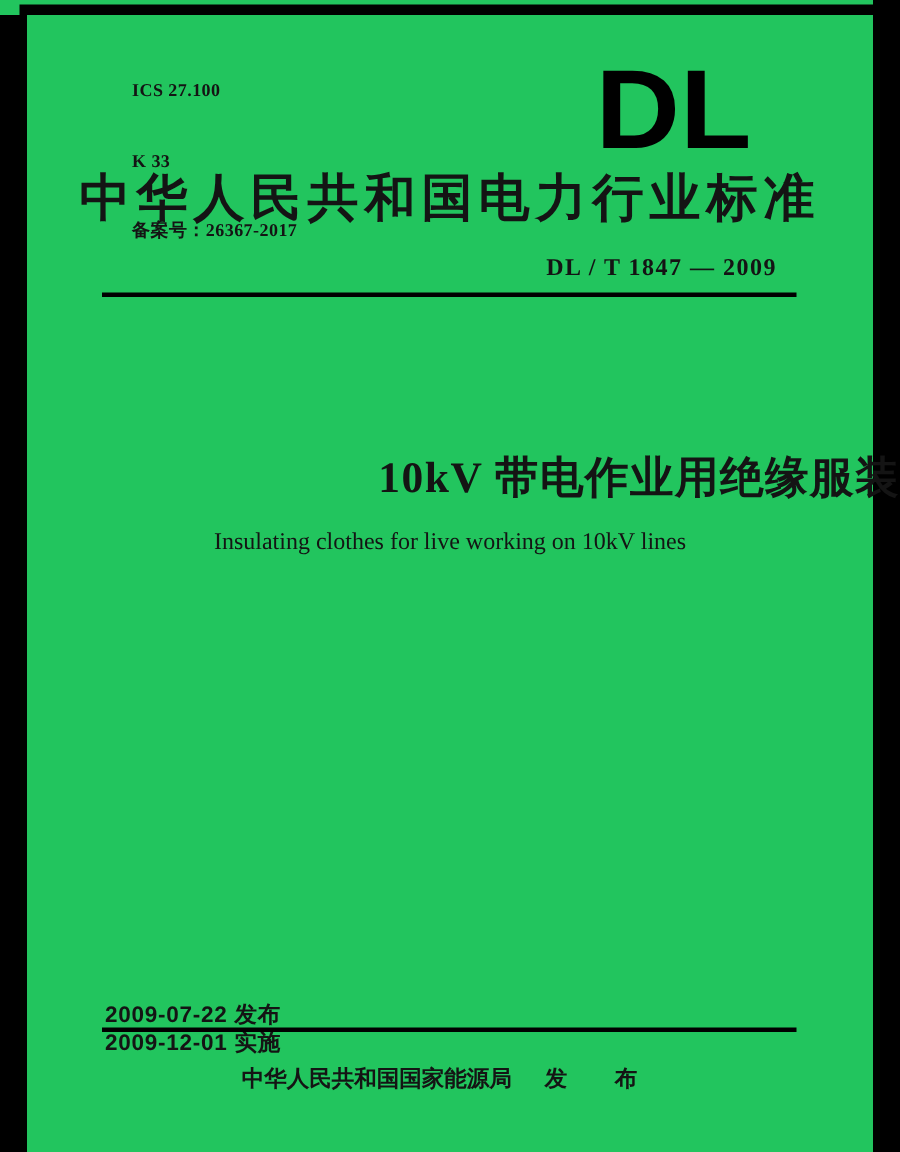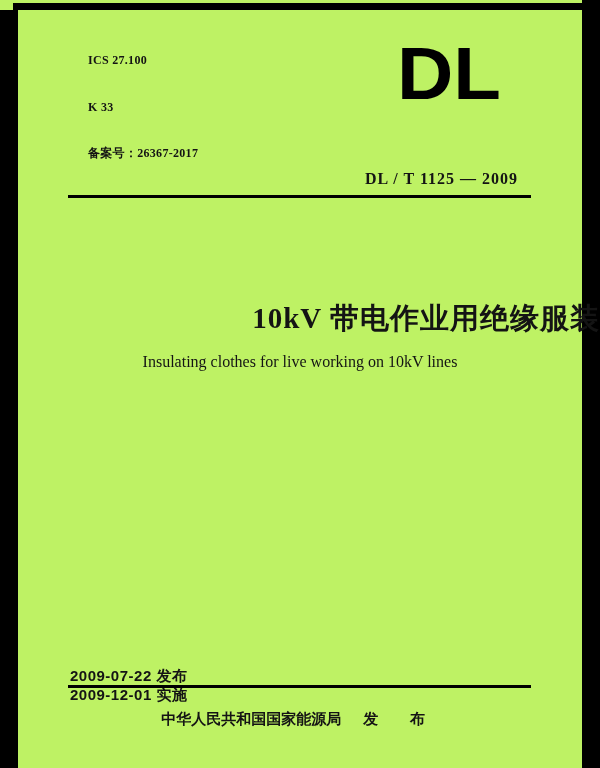--- a/index.html
+++ b/index.html
@@ -6,21 +6,21 @@
   body {
     width: 600px; height: 768px;
     background: #ffffff;
     font-family: "Liberation Serif", serif;
     color: #141414;
     -webkit-font-smoothing: antialiased;
   }
   .cover {
     position: relative;
     width: 600px; height: 768px;
-    background: #bef264;
+    background: #22c55e;
     overflow: hidden;
   }
   
   .edge { position: absolute; background: #000000; }
   .edge-top   { left: 13px; top: 3px;  width: 587px; height: 7px; }
   .edge-left  { left: 0;    top: 10px; width: 18px;  height: 758px; }
   .edge-right { left: 582px; top: 0;   width: 18px;  height: 768px; }
 
   .ics-block {
     position: absolute; left: 88px; top: 22px;
@@ -95,22 +95,23 @@
   <div class="edge edge-right"></div>
 
   <div class="ics-block">
     <div>ICS 27.100</div>
     <div>K 33</div>
     <div>备案号：26367-2017</div>
   </div>
 
   <div class="dl-logo">DL</div>
 
+  <div class="category-title">中华人民共和国电力行业标准</div>
 
-  <div class="std-number">DL / T 1125 — 2009</div>
+  <div class="std-number">DL / T 1847 — 2009</div>
 
   <div class="rule-top"></div>
 
   <div class="main-title">10kV 带电作业用绝缘服装</div>
 
   <div class="subtitle">Insulating clothes for live working on 10kV lines</div>
 
   <div class="date-row">
     <span>2009-07-22 发布</span>
     <span>2009-12-01 实施</span>

